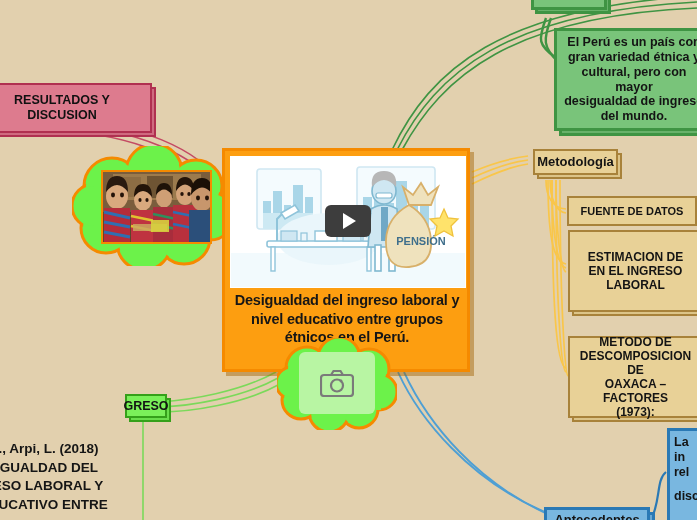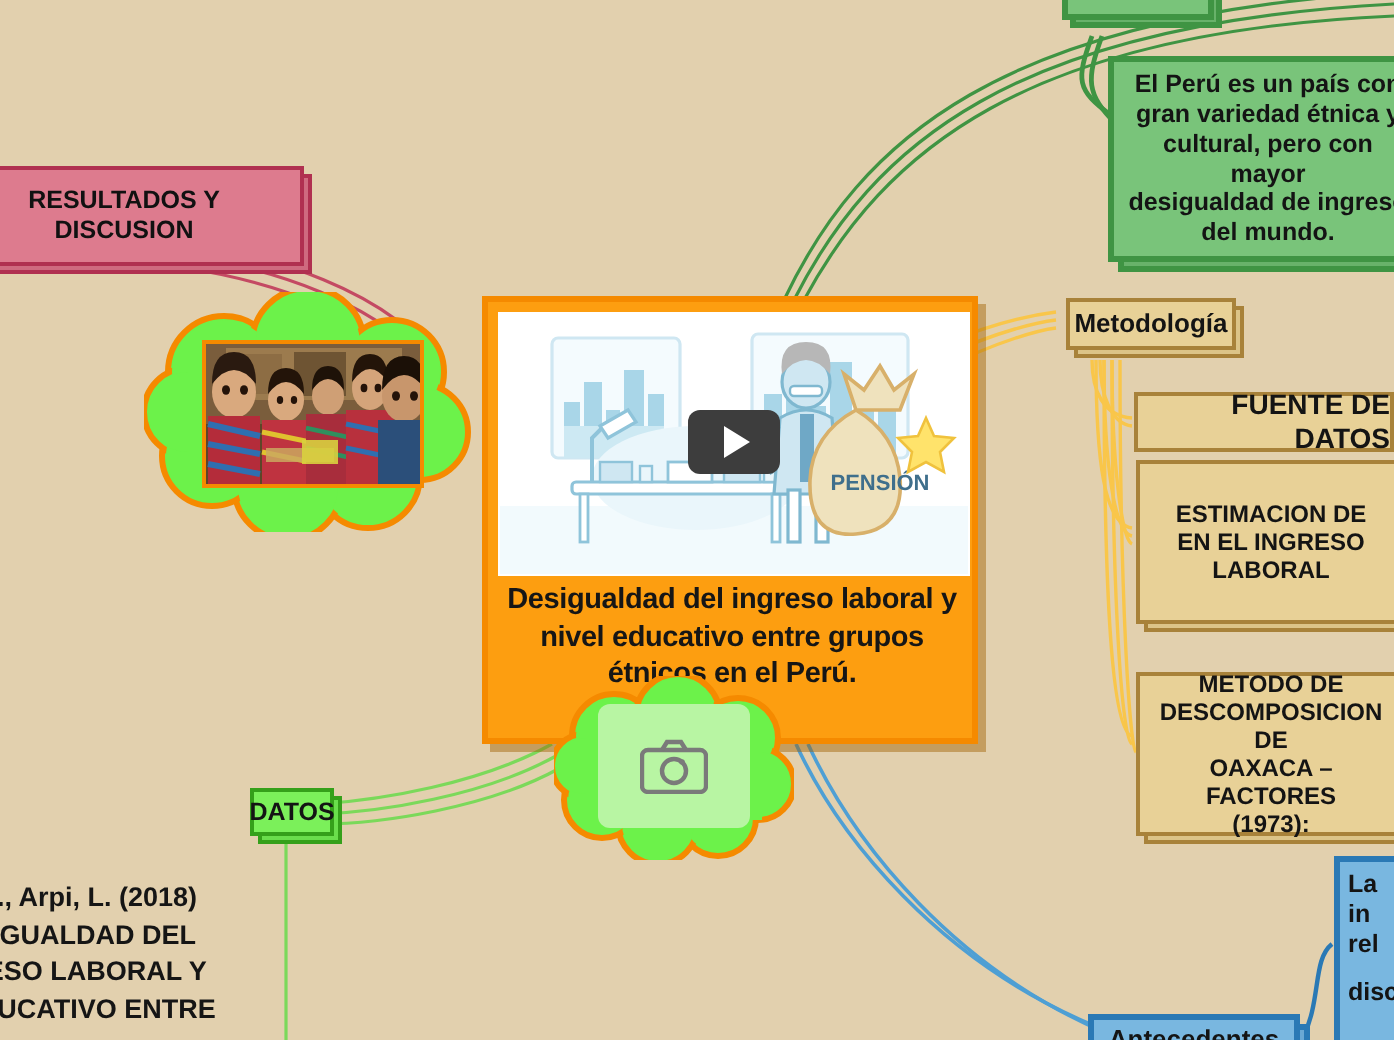--- a/index.html
+++ b/index.html
@@ -38,21 +38,20 @@
 
   
   .blue{background:#79b7e0;border:3px solid #2a79b5;}
   .blue-sh{background:#6aa8d4;border:3px solid #2a79b5;}
 
   
   #center-panel{
     position:absolute;left:222px;top:148px;width:248px;height:224px;
     background:#fd9e10;border:3px solid #f58a00;box-sizing:border-box;
     box-shadow:4px 4px 0 rgba(160,95,0,.45);
-    margin-left:19px;
   }
   #center-thumb{
     position:absolute;left:5px;top:5px;width:234px;height:130px;
     background:#ffffff;overflow:hidden;border:1px solid #fff;
   }
   #center-title{
     position:absolute;left:4px;top:140px;width:236px;
     font-size:14.5px;font-weight:bold;color:#161616;text-align:center;
     line-height:1.28;letter-spacing:-.2px;
   }
@@ -335,21 +334,21 @@
         <rect x="1" y="6" width="32" height="21" rx="3" fill="none" stroke="#7a7a7a" stroke-width="2.2"></rect>
         <path d="M11,6 l2.5,-4 h7 l2.5,4" fill="none" stroke="#7a7a7a" stroke-width="2.2"></path>
         <circle cx="17" cy="16.5" r="6" fill="none" stroke="#7a7a7a" stroke-width="2.2"></circle>
         <circle cx="21" cy="12" r="1.4" fill="#7a7a7a"></circle>
       </svg>
     </div>
   </div>
 
   <div class="stack greenlt-sh" style="left:129px;top:398px;width:42px;height:24px;"></div>
   <div class="node greenlt" style="left:125px;top:394px;width:42px;height:24px;font-size:12.5px;">
-    <span>DATOS</span>
+    <span>GRESO</span>
   </div>
 
   <div style="position:absolute;left:-64px;top:440px;width:204px;text-align:center;font-size:13.5px;font-weight:bold;color:#151515;line-height:1.38;">
     <div>i, R., Arpi, L. (2018)</div>
     <div>ESIGUALDAD DEL</div>
     <div>GRESO LABORAL Y</div>
     <div>L EDUCATIVO ENTRE</div>
   </div>
 
   <div class="stack greenmd-sh" style="left:559px;top:33px;width:160px;height:103px;"></div>
@@ -360,21 +359,21 @@
     <span>desigualdad de ingreso</span>
     <span>del mundo.</span>
   </div>
 
   <div class="stack tan-sh" style="left:537px;top:153px;width:85px;height:26px;"></div>
   <div class="node tan" style="left:533px;top:149px;width:85px;height:26px;font-size:13px;">
     <span>Metodología</span>
   </div>
 
   <div class="stack tan-sh" style="left:571px;top:200px;width:130px;height:25px;"></div>
-  <div class="node tan" style="left:567px;top:196px;width:130px;height:30px;font-size:14px;text-align:right;">
+  <div class="node tan" style="left:567px;top:196px;width:130px;height:30px;font-size:11px;text-align:right;">
     <span>FUENTE DE DATOS</span>
   </div>
 
   <div class="stack tan-sh" style="left:572px;top:234px;width:135px;height:82px;"></div>
   <div class="node tan" style="left:568px;top:230px;width:135px;height:82px;font-size:12px;flex-direction:column;padding:0 3px;">
     <span>ESTIMACION DE</span>
     <span>EN EL INGRESO LABORAL</span>
   </div>
 
   <div class="stack tan-sh" style="left:572px;top:340px;width:135px;height:82px;"></div>

